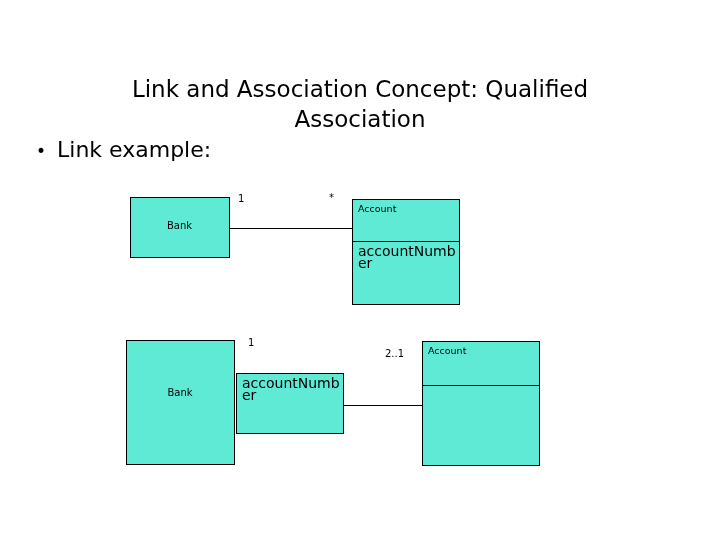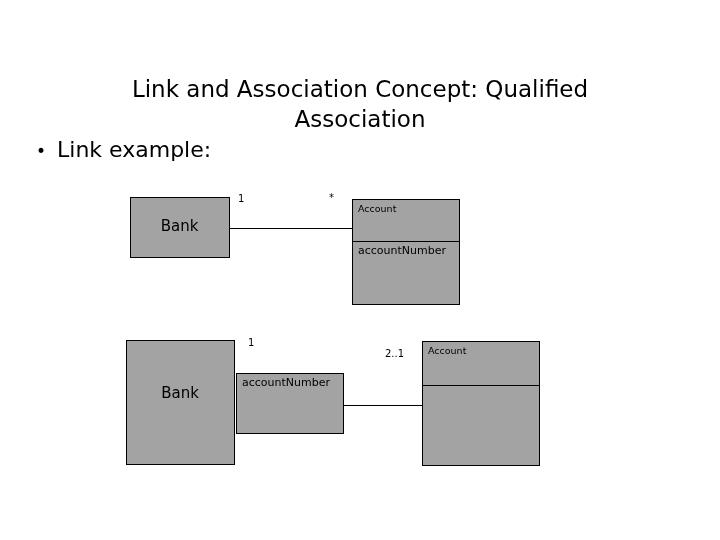--- a/index.html
+++ b/index.html
@@ -45,21 +45,21 @@
     font-size: 17px;
     line-height: 28px;
     margin-right: 11px;
   }
 
   
   .uml-box {
     position: absolute;
     box-sizing: border-box;
     border: 1px solid #000000;
-    background: #a3a3a3;
+    background: #5eead4;
   }
   .uml-line {
     position: absolute;
     background: #000000;
     height: 1px;
   }
   .uml-divider {
     position: absolute;
     left: 0;
     right: 0;
@@ -72,31 +72,31 @@
     top: 3px;
     font-size: 9.5px;
     line-height: 12px;
     font-family: "DejaVu Sans", sans-serif;
   }
   .cls-attr {
     position: absolute;
     left: 5px;
     top: 3px;
     right: 2px;
-    font-size: 11px;
+    font-size: 14px;
     line-height: 12px;
     font-family: "DejaVu Sans", sans-serif;
     word-break: break-all;
   }
   .box-center-label {
     position: absolute;
     left: 0;
     right: 1px;
     text-align: center;
-    font-size: 15px;
+    font-size: 10px;
     line-height: 12px;
     font-family: "DejaVu Sans", sans-serif;
   }
   .mult-label {
     position: absolute;
     font-size: 10px;
     line-height: 12px;
     font-family: "DejaVu Sans", sans-serif;
     white-space: nowrap;
   }

